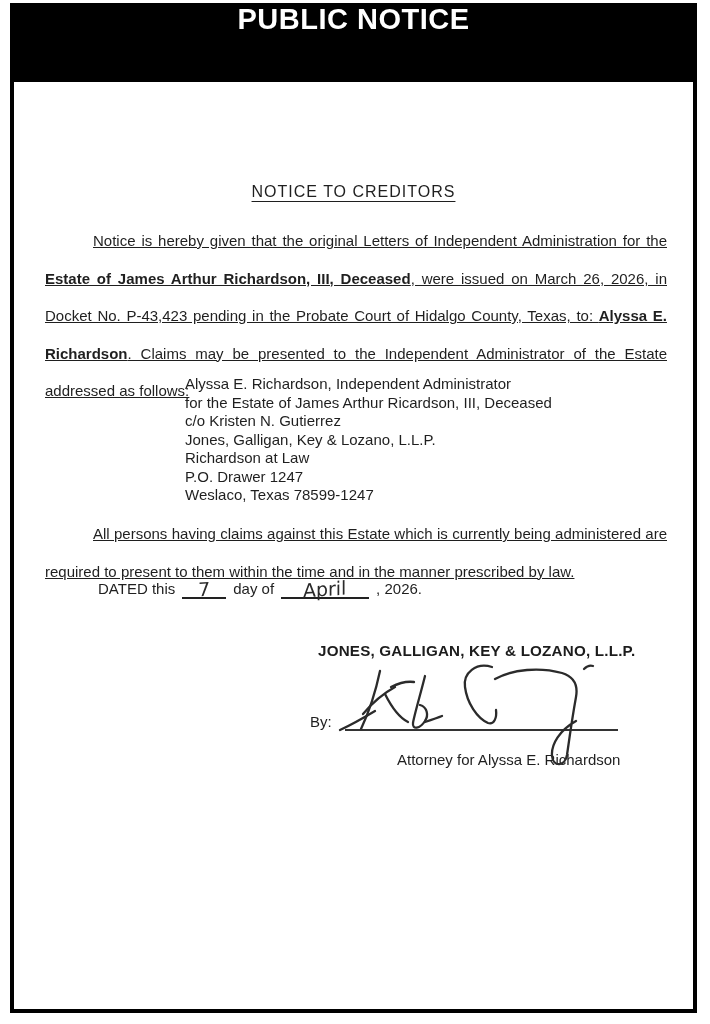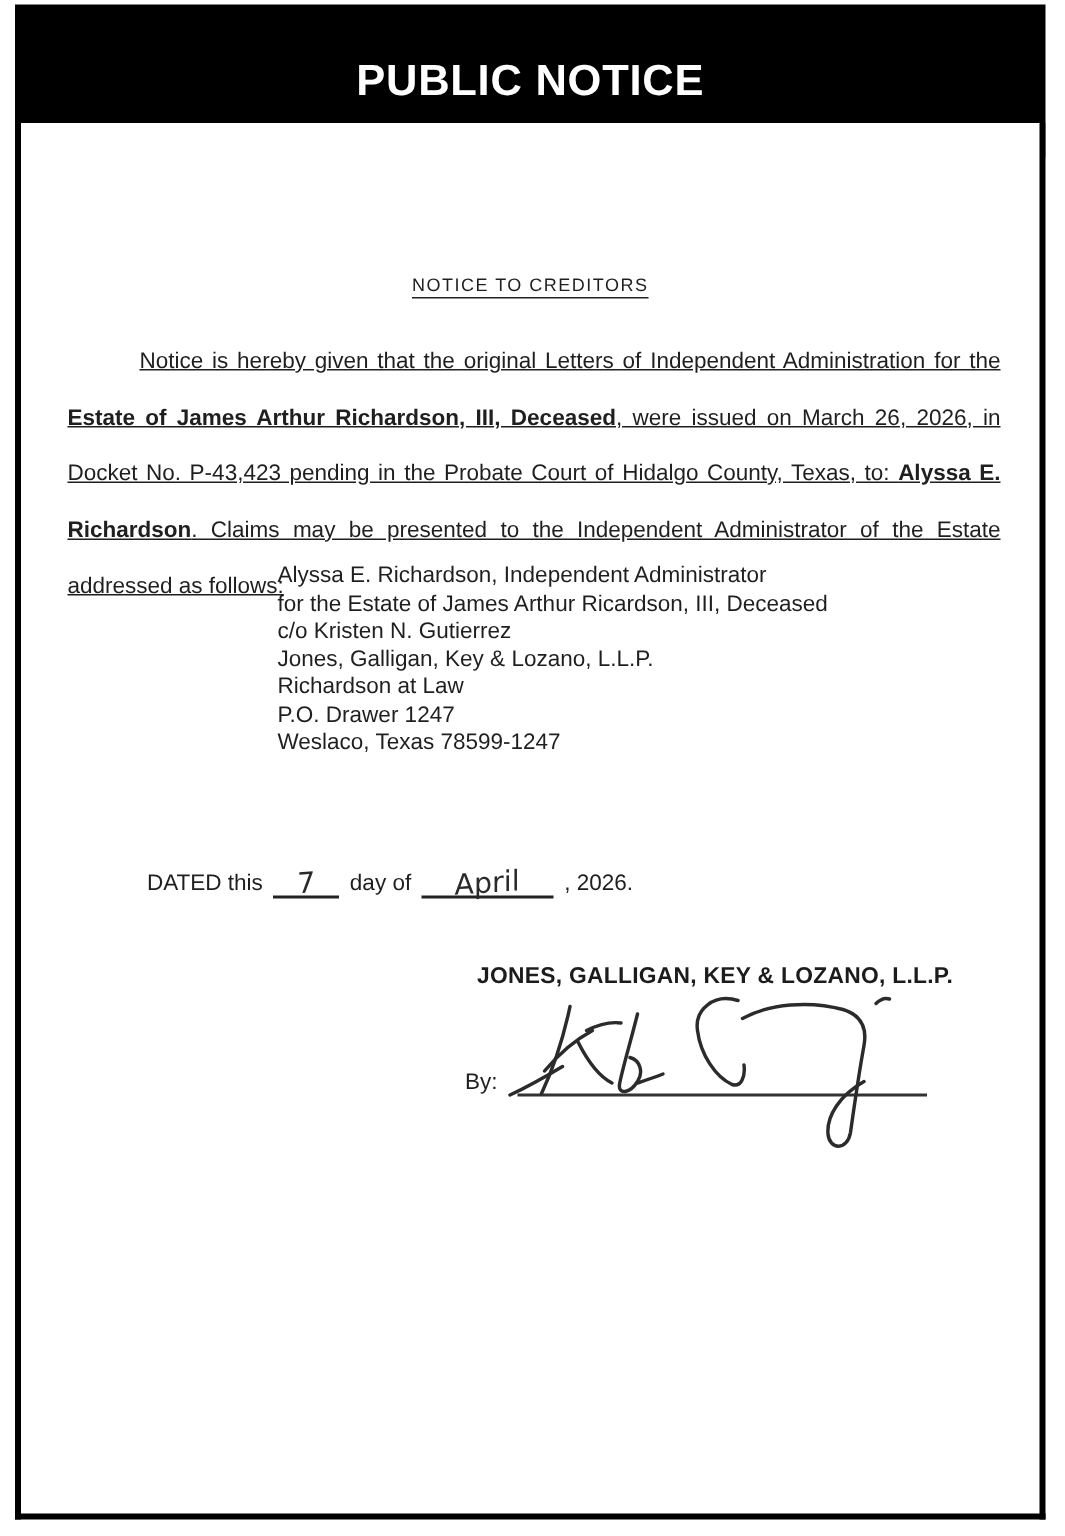--- a/index.html
+++ b/index.html
@@ -8,38 +8,38 @@
     background: #ffffff;
     font-family: "Liberation Sans", sans-serif;
   }
   .page { position: relative; width: 710px; height: 1024px; background: #fff; overflow: hidden; }
 
   
   .header-bar {
     position: absolute; left: 10px; top: 3px;
     width: 687px; height: 102px;
     background: #000000;
-    display: flex; align-items: center; justify-content: center;
+    display: flex; align-items: flex-start; justify-content: center;
   }
   .header-bar h1 {
     color: #ffffff; font-size: 29px; font-weight: bold; letter-spacing: 0.5px;
   }
 
   
   .doc {
     position: absolute; left: 10px; top: 82px;
     width: 687px; height: 931px;
     background: #ffffff;
     border: 4px solid #000000; border-top: none;
   }
 
   .doc-heading {
     position: absolute; top: 101px; left: 0; width: 100%;
     text-align: center;
-    font-size: 12px; font-weight: normal; color: #1f1f1f;
+    font-size: 16px; font-weight: normal; color: #1f1f1f;
     letter-spacing: 1px;
     text-decoration: underline;
     text-underline-offset: 4px;
   }
 
   .para {
     position: absolute; left: 31px; width: 622px;
     font-size: 15px; line-height: 37.5px; color: #1f1f1f;
     text-align: justify; text-indent: 48px; text-decoration: underline;
   }
@@ -111,20 +111,21 @@
     <div class="address">
       <div>Alyssa E. Richardson, Independent Administrator</div>
       <div>for the Estate of James Arthur Ricardson, III, Deceased</div>
       <div>c/o Kristen N. Gutierrez</div>
       <div>Jones, Galligan, Key &amp; Lozano, L.L.P.</div>
       <div>Richardson at Law</div>
       <div>P.O. Drawer 1247</div>
       <div>Weslaco, Texas 78599-1247</div>
     </div>
 
+    <p class="para para2">All persons having claims against this Estate which is currently being administered are required to present to them within the time and in the manner prescribed by law.</p>
 
     <div class="dated">
       <span>DATED this</span>
       <span class="blank blank-day"><span class="hand">7</span></span>
       <span>day of</span>
       <span class="blank blank-month"><span class="hand">April</span></span>
       <span>, 2026.</span>
     </div>
 
     <div class="firm">JONES, GALLIGAN, KEY &amp; LOZANO, L.L.P.</div>
@@ -138,15 +139,16 @@
       <path d="M 28,54 C 38,42 49,33 60,27"></path>
       <path d="M 50,34 C 56,46 63,57 73,62"></path>
       <path d="M 56,27 C 64,23 72,21 79,22"></path>
       <path d="M 90,16 C 85,36 79,56 78,63 C 77,70 85,69 90,61 C 94,55 92,47 85,45"></path>
       <path d="M 90,62 C 96,60 102,58 107,56"></path>
       <path d="M 157,7 C 141,2 128,13 130,27 C 132,43 142,58 153,63 C 159,65 162,58 161,50"></path>
       <path d="M 160,19 C 178,9 205,7 227,13 C 240,17 243,26 241,37 C 237,59 234,81 232,95 C 230,107 218,107 217,96 C 216,84 225,70 241,61"></path>
       <path d="M 249,9 C 252,6 255,5 258,6"></path>
     </svg>
 
+    <div class="signer-title">Attorney for Alyssa E. Richardson</div>
 
   </main>
 </div>
 
 </body></html>

